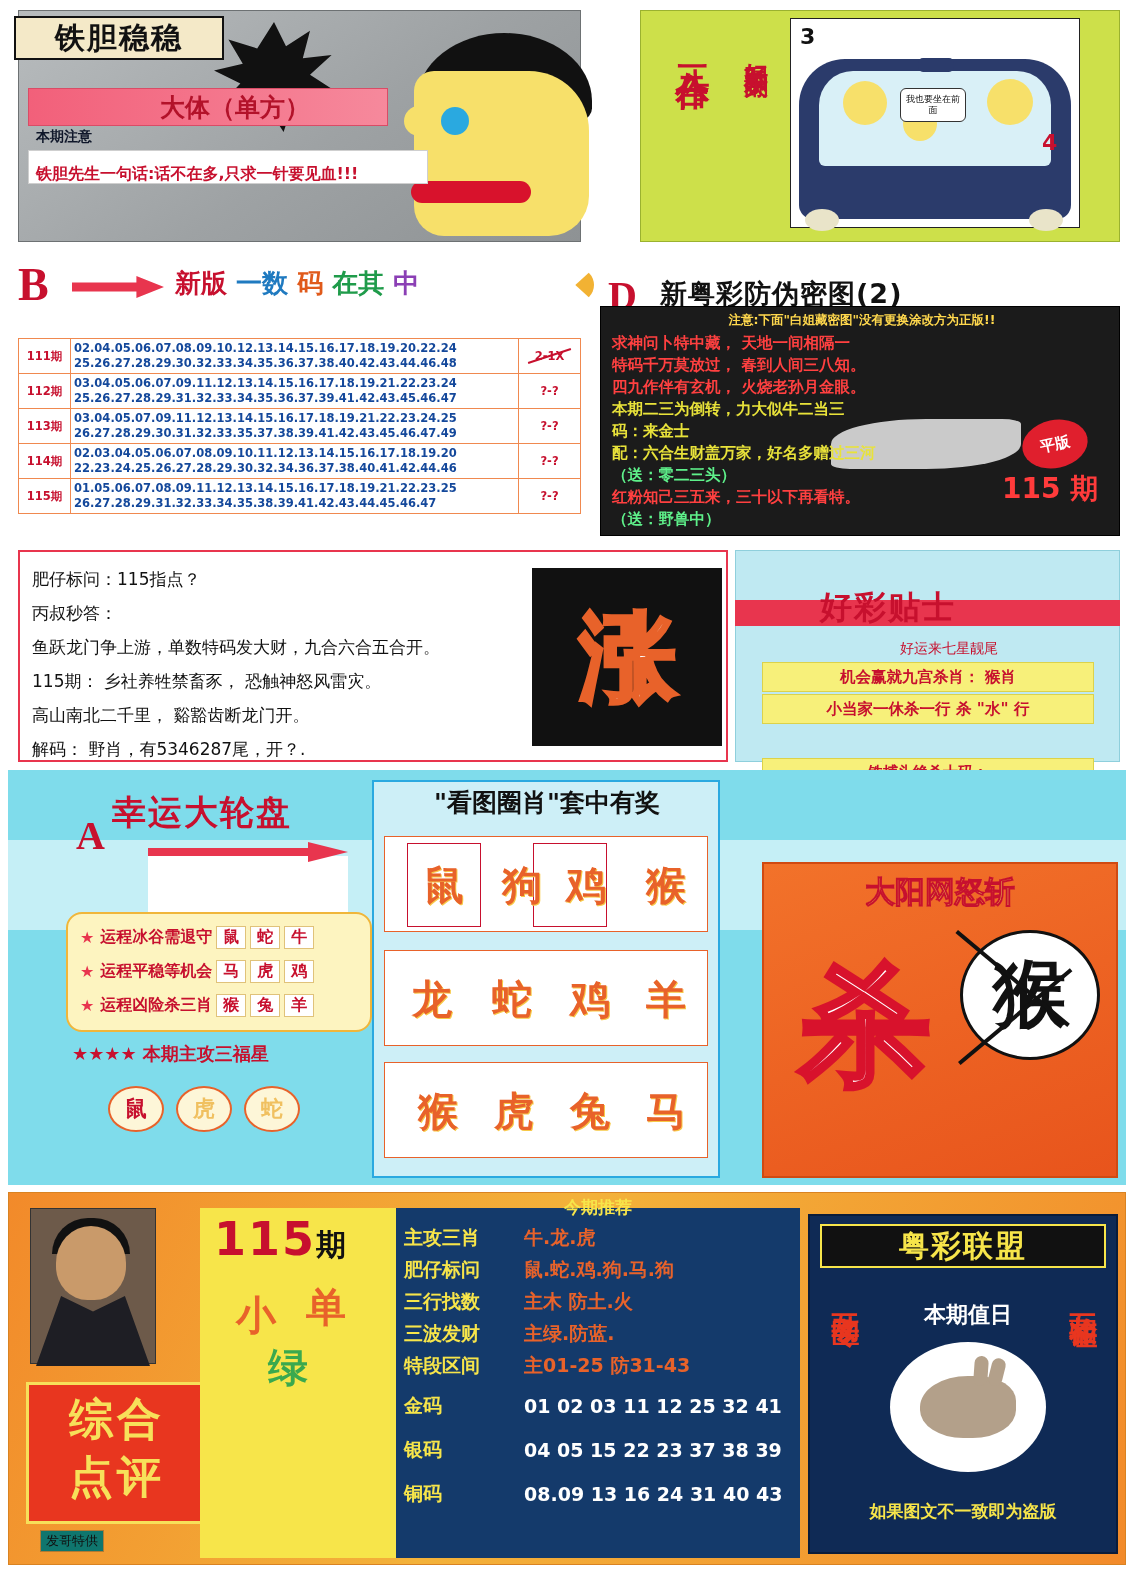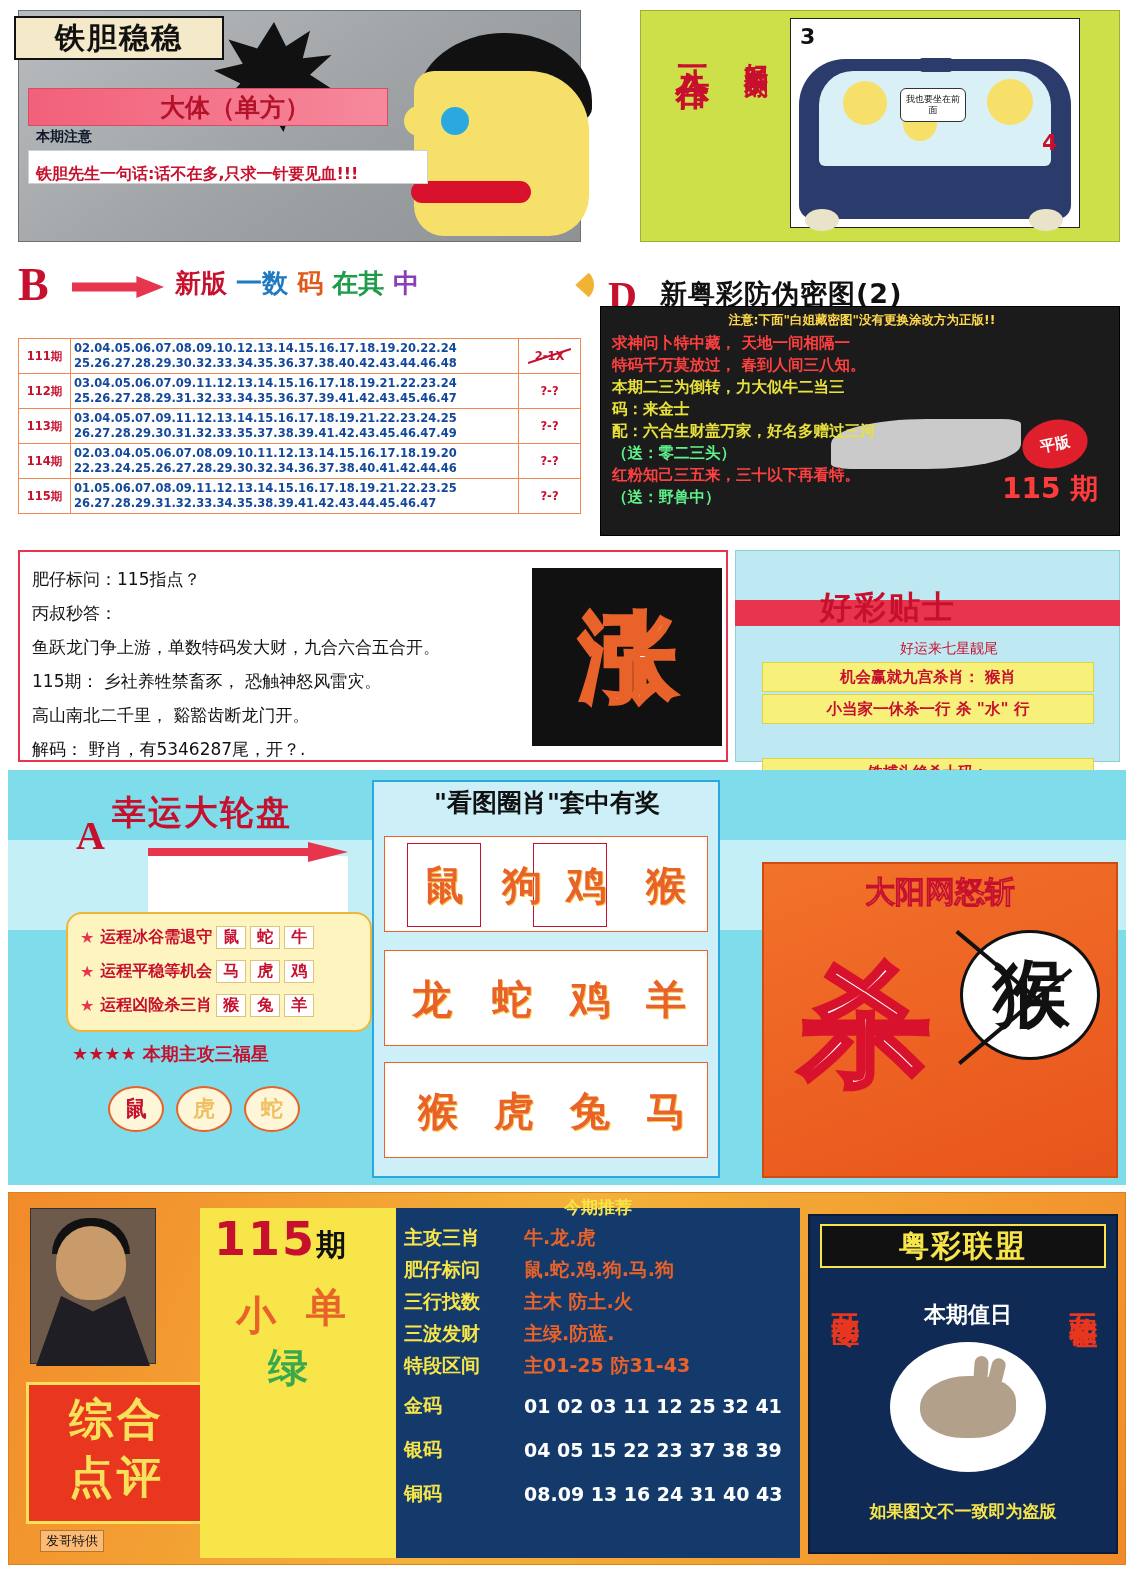--- a/index.html
+++ b/index.html
@@ -220,21 +220,21 @@
   
   #bottom { left:8px; top:1192px; width:1118px; height:373px;
     background:linear-gradient(115deg,#f28a2a,#f3b23a 45%,#f28a2a); border:1px solid #d98322; }
   #photo { left:30px; top:1208px; width:126px; height:156px; background:#6d5a4a; border:1px solid #333; }
   #photo-face { left:56px; top:1226px; width:70px; height:74px; background:#c99a6a; border-radius:50% 50% 45% 45%; }
   #photo-hair { left:52px; top:1218px; width:78px; height:36px; background:#111; border-radius:40px 40px 0 0; }
   #photo-suit { left:36px; top:1296px; width:114px; height:70px; background:#1e1e24; clip-path:polygon(0 100%,22% 0,50% 22%,78% 0,100% 100%); }
   #zonghe { left:26px; top:1382px; width:182px; height:142px; background:#e8361f; border:3px solid #f7e05a; }
   #zonghe-t1 { left:36px; top:1390px; width:162px; font-size:44px; font-weight:bold; color:#f7e05a; text-align:center; letter-spacing:4px; }
   #zonghe-t2 { left:36px; top:1448px; width:162px; font-size:44px; font-weight:bold; color:#f7e05a; text-align:center; letter-spacing:4px; }
-  #fage { left:40px; top:1530px; font-size:13px; color:#111; background:#fdba74; border:1px solid #b07a33; padding:1px 5px; }
+  #fage { left:40px; top:1530px; font-size:13px; color:#111; background:#0f766e; border:1px solid #b07a33; padding:1px 5px; }
 
   #yellow-panel { left:200px; top:1208px; width:196px; height:350px; background:#f7e54a; }
   #qi115 { left:214px; top:1212px; font-size:46px; font-weight:bold; color:#c7102e; letter-spacing:2px; }
   #qi115 .q { font-size:30px; color:#111; }
   #xiao { left:236px; top:1288px; font-size:40px; color:#e8622a; font-weight:bold; }
   #dan { left:306px; top:1280px; font-size:40px; color:#e8622a; font-weight:bold; }
   #lv { left:268px; top:1340px; font-size:40px; color:#3aa94e; font-weight:bold; }
 
   #rec-panel { left:396px; top:1208px; width:404px; height:350px; background:#143a6b; }
   #rec-title { left:396px; top:1196px; width:404px; text-align:center; font-size:17px; font-weight:bold; color:#f7e54a; }
@@ -341,20 +341,21 @@
   <div class="abs" id="dsec"></div>
   <div class="abs" id="d-letter">D</div>
   <div class="abs" id="d-title">新粤彩防伪密图(2)</div>
   <div class="abs" id="d-box">
     <div class="abs" id="d-fish" style="left:230px;top:112px;"></div>
   </div>
   <div class="abs" id="d-note">注意:下面"白姐藏密图"没有更换涂改方为正版!!</div>
   <div class="abs" id="d-poem">
     <div class="r">求神问卜特中藏，  天地一间相隔一</div>
     <div class="r">特码千万莫放过，  春到人间三八知。</div>
+    <div class="r">四九作伴有玄机，  火烧老孙月金眼。</div>
     <div>本期二三为倒转，力大似牛二当三</div>
     <div>码：来金士</div>
     <div>配：六合生财盖万家，好名多赠过三河</div>
     <div class="g">（送：零二三头）</div>
     <div class="r">红粉知己三五来，三十以下再看特。</div>
     <div class="g">（送：野兽中）</div>
   </div>
   <div class="abs" id="d-seal">平版</div>
   <div class="abs" id="d-qi">115 期</div>
 

